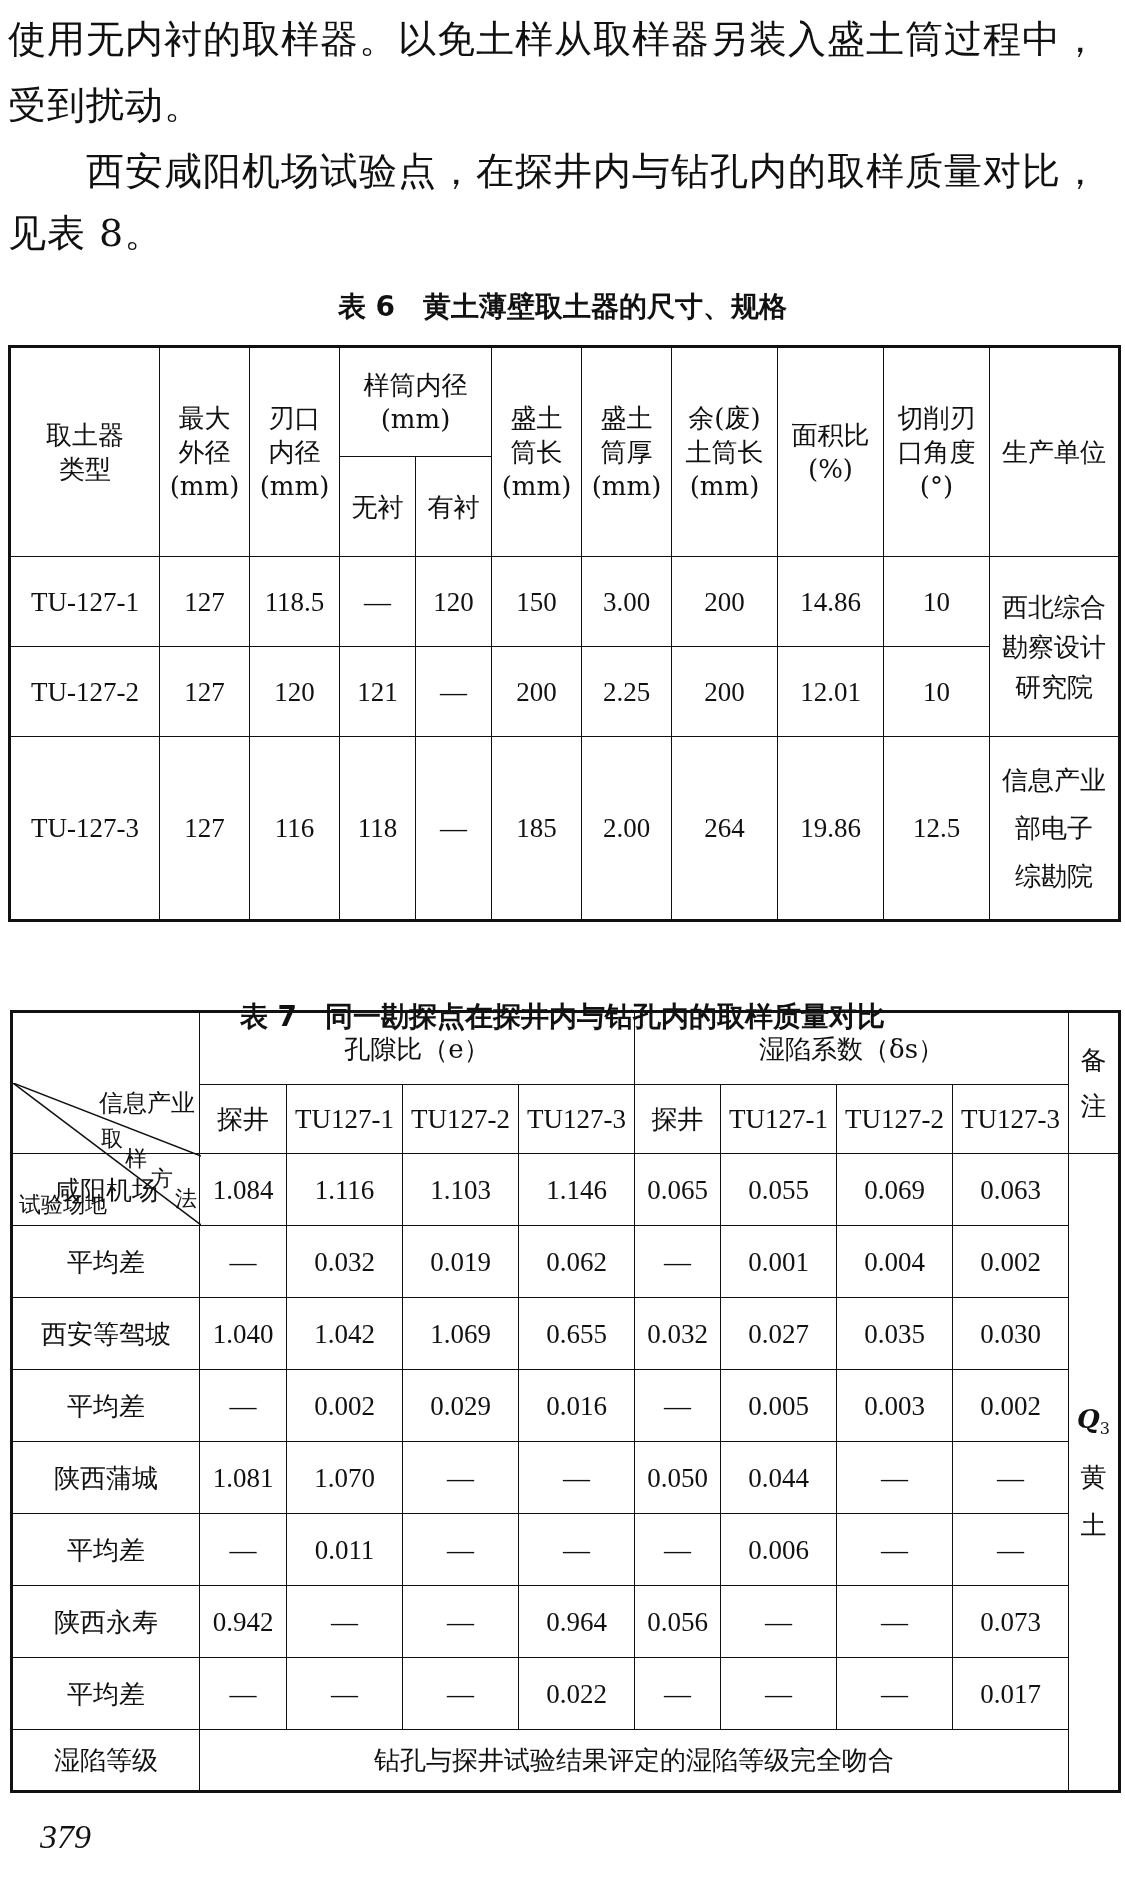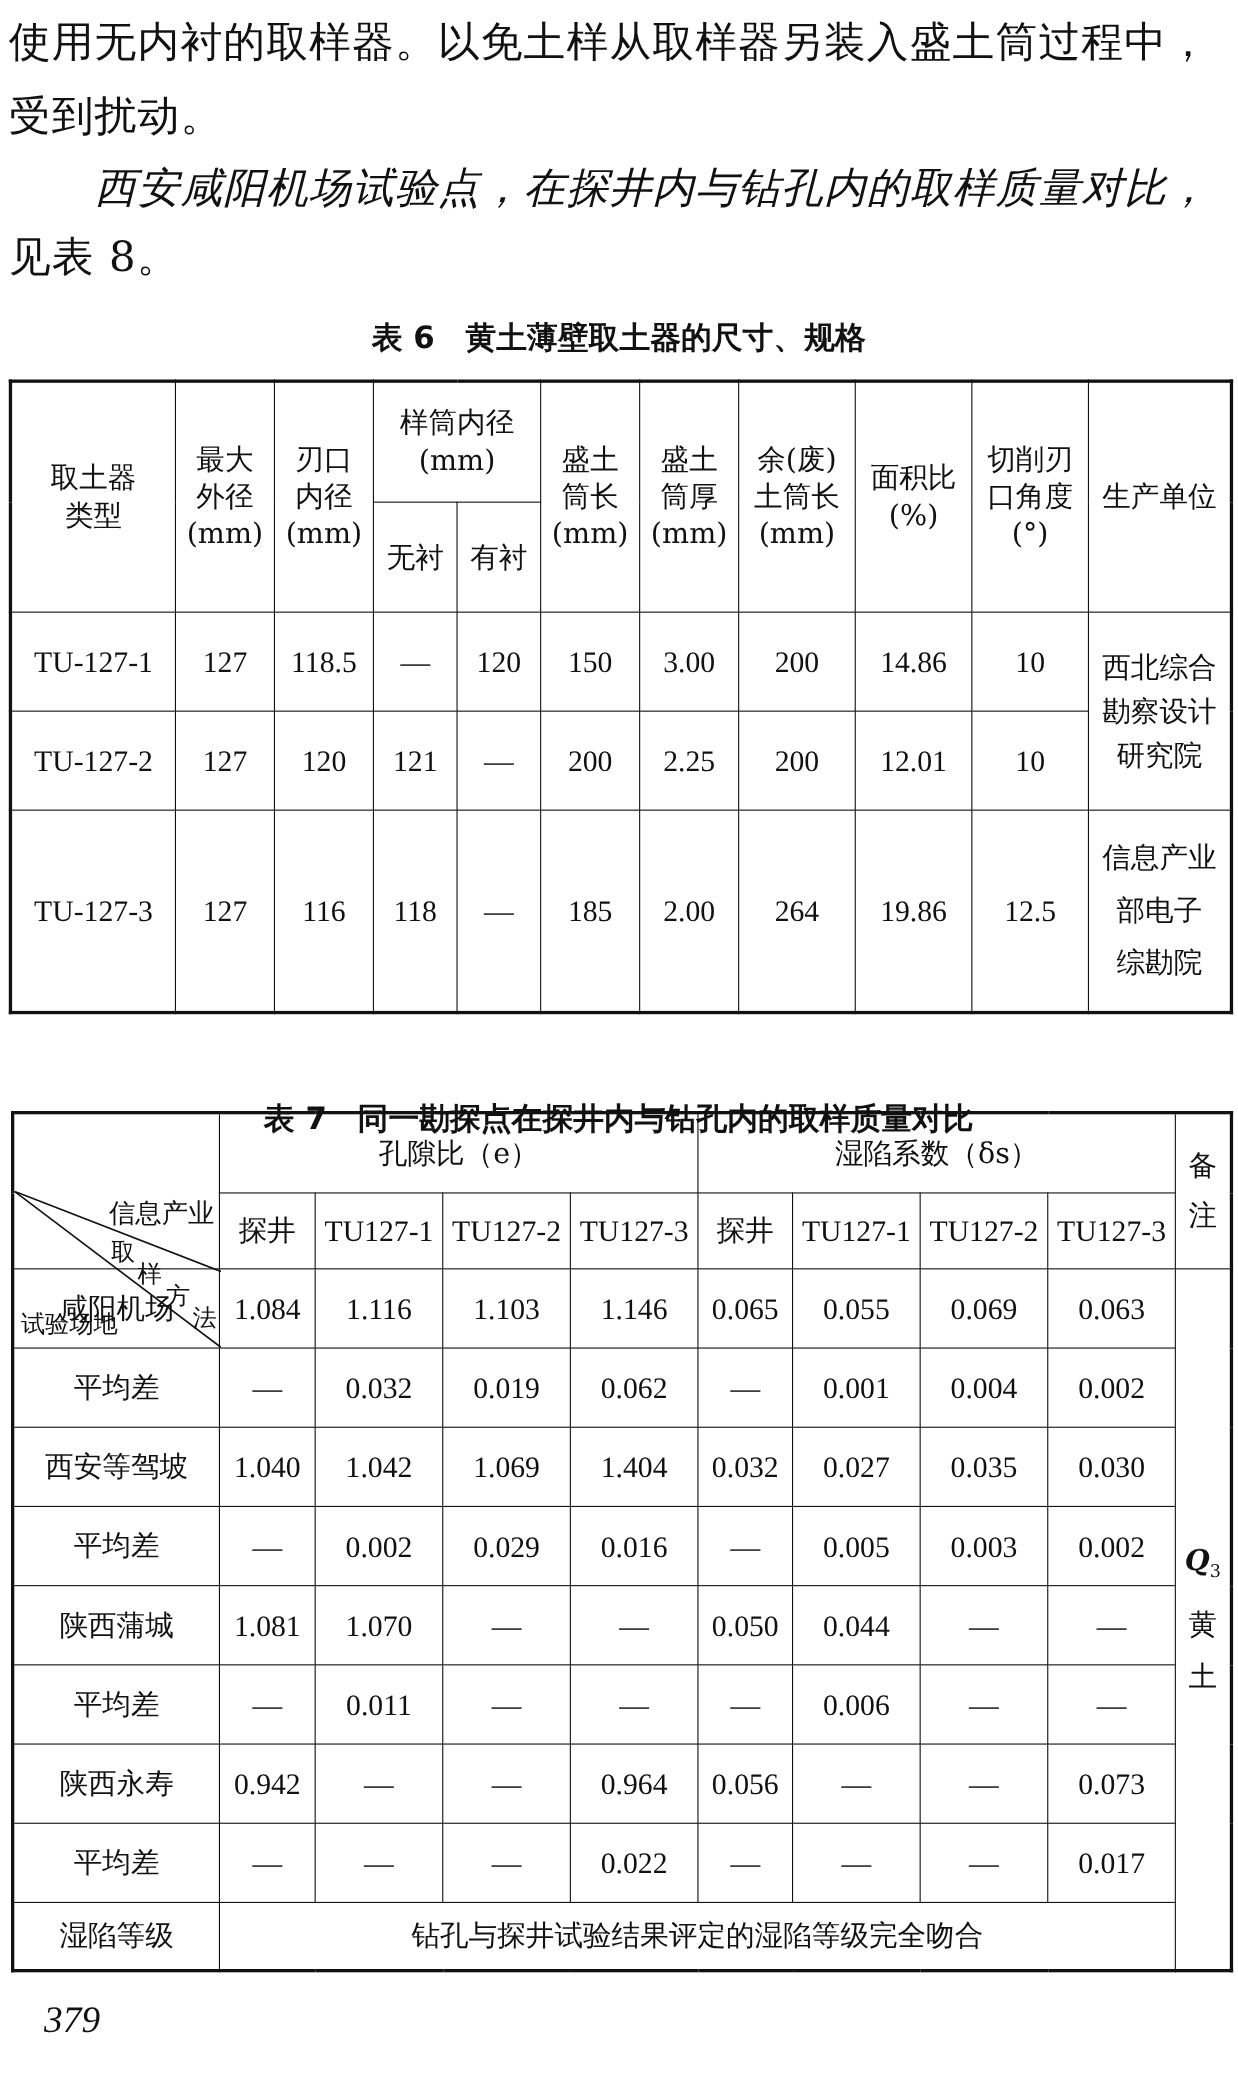--- a/index.html
+++ b/index.html
@@ -17,23 +17,23 @@
   .diag svg { position:absolute; left:0; top:0; }
   .diag span { position:absolute; font-size:22px; line-height:24px; white-space:nowrap; }
   .pageno { position:absolute; left:40px; top:1818px; font-size:34px; font-style:italic; font-family:"Liberation Serif","DejaVu Serif",serif; }
   .vert span { display:block; }
   .q3 i { font-weight:bold; }
   .q3 sub { font-size:16px; }
 </style>
 </head>
 <body>
 
-<div class="para" style="top:18px;font-family:Liberation Serif, serif;">使用无内衬的取样器。以免土样从取样器另装入盛土筒过程中，</div>
+<div class="para" style="top:18px;">使用无内衬的取样器。以免土样从取样器另装入盛土筒过程中，</div>
 <div class="para" style="top:84px;">受到扰动。</div>
-<div class="para" style="top:150px;font-style:italic;">　　西安咸阳机场试验点，在探井内与钻孔内的取样质量对比，</div>
+<div class="para" style="top:150px;">　　西安咸阳机场试验点，在探井内与钻孔内的取样质量对比，</div>
 <div class="para" style="top:212px;">见表 8。</div>
 
 <div class="caption" style="top:290px;">表 6　黄土薄壁取土器的尺寸、规格</div>
 
 <table class="t6">
   <colgroup>
     <col style="width:150px">
       <col style="width:90px">
       <col style="width:90px">
       <col style="width:76px">
@@ -216,21 +216,21 @@
     <td class="num">—</td>
     <td class="num">0.001</td>
     <td class="num">0.004</td>
     <td class="num">0.002</td>
   </tr>
   <tr style="height:72px;">
     <td>西安等驾坡</td>
     <td class="num">1.040</td>
     <td class="num">1.042</td>
     <td class="num">1.069</td>
-    <td class="num">1.404</td>
+    <td class="num">0.655</td>
     <td class="num">0.032</td>
     <td class="num">0.027</td>
     <td class="num">0.035</td>
     <td class="num">0.030</td>
   </tr>
   <tr style="height:72px;">
     <td>平均差</td>
     <td class="num">—</td>
     <td class="num">0.002</td>
     <td class="num">0.029</td>

